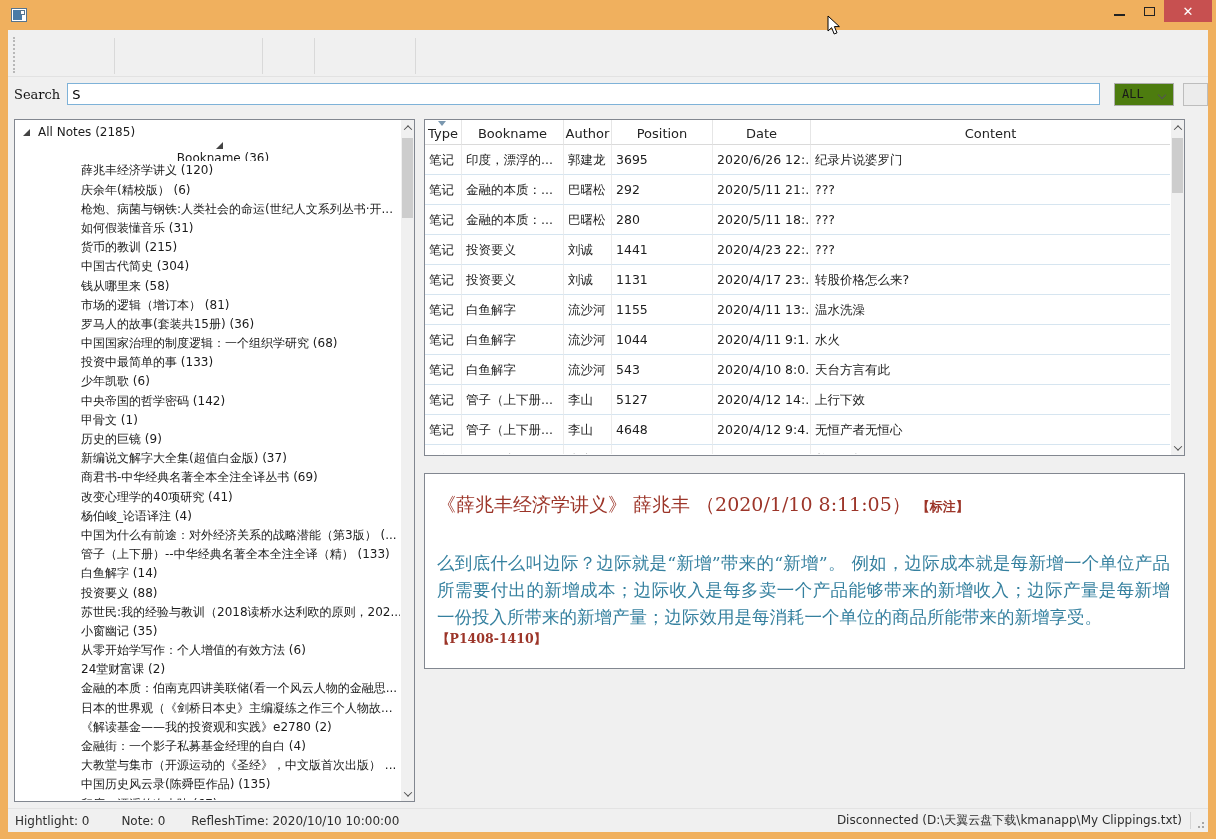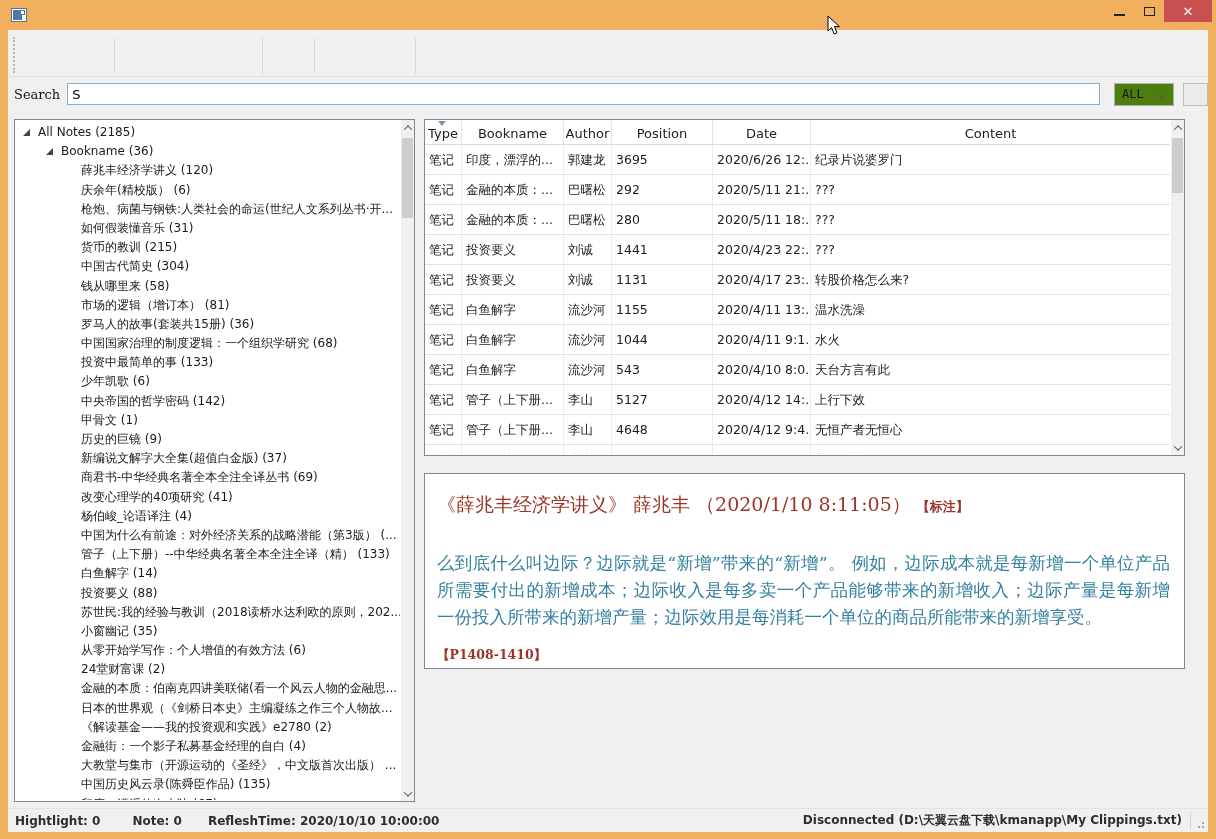--- a/index.html
+++ b/index.html
@@ -39,21 +39,21 @@
   .combo .chev { position:absolute; right:8px; top:8px; width:6px; height:6px;
     border-left:1.5px solid #555; border-top:1.5px solid #555; transform:rotate(225deg); }
   .sq-btn { margin-left:9px; width:25px; height:23px; border:1px solid #bdbdbd; background:#ececec; }
   
   .main { display:flex; padding:8px 23px 0 6px; gap:9px; height:691px; }
   .panel { background:#fff; border:1px solid #828790; position:relative; }
   .tree-panel { width:401px; height:683px; }
   .tree-content { position:absolute; left:0; top:3px; right:14px; bottom:1px; overflow:hidden; font-size:12px; }
   .tree-item { height:19.2px; line-height:19.2px; white-space:nowrap; overflow:hidden; display:flex; align-items:center; }
   .tree-item.root { padding-left:8px; }
-  .tree-item.group { padding-left:31px; }
+  .tree-item.group { padding-left:31px;flex-direction:column; }
   .tree-item.book { padding-left:66px; }
   .tri-exp { width:0; height:0; border-bottom:7px solid #444; border-left:7px solid transparent; margin-right:8px; flex:0 0 auto; }
   
   .vscroll { position:absolute; right:0; top:0; bottom:0; width:13px; background:#f0f0f0; }
   .vscroll .arr { position:absolute; left:0; width:13px; height:15px; display:flex; align-items:center; justify-content:center; }
   .vscroll .arr.up { top:0; } .vscroll .arr.down { bottom:0; }
   .chev-up { width:6px; height:6px; border-left:1.5px solid #505050; border-top:1.5px solid #505050; transform:rotate(45deg) translate(1px,1px); }
   .chev-down { width:6px; height:6px; border-left:1.5px solid #505050; border-top:1.5px solid #505050; transform:rotate(225deg) translate(1px,1px); }
   .vthumb { position:absolute; left:1px; width:11px; background:#cdcdcd; }
   
@@ -68,24 +68,24 @@
   .td { font-size:12.5px; line-height:29px; padding:0 4px; border-right:1px solid #ececec;
     border-bottom:1px solid #d6e5f0; white-space:nowrap; overflow:hidden; color:#1c1c1c; }
   .td:last-child { border-right:none; }
   .sort-tri { position:absolute; top:1px; left:13px; width:0; height:0;
     border-left:4px solid transparent; border-right:4px solid transparent; border-top:5px solid #7a97af; z-index:3; }
   
   .detail-panel { margin-top:5px; flex:1; padding:18px 14px 0 12px; font-family:"DejaVu Serif", serif; overflow:hidden; }
   .d-title { color:#9c3529; font-size:19px; white-space:nowrap; }
   .d-tag { font-size:13px; font-weight:bold; margin-left:6px; }
   .d-body { color:#35809f; font-size:17.5px; line-height:1.55; margin-top:32px; text-align:justify; }
-  .d-pos { color:#9c3529; font-size:12.5px; font-weight:bold; margin-top:16px; }
+  .d-pos { color:#9c3529; font-size:12.5px; font-weight:bold; margin-top:0; }
   
   .statusbar { position:absolute; left:8px; right:8px; bottom:7px; height:24px; background:#f0f0f0;
-    border-top:1px solid #e3e3e3; display:flex; align-items:center; font-size:12px; color:#2e2e2e; padding-left:7px;font-weight:bold; }
+    border-top:1px solid #e3e3e3; display:flex; align-items:center; font-size:12px; color:#2e2e2e; padding-left:7px; }
   .sb-seg1 { margin-right:32px; } .sb-seg2 { margin-right:26px; }
   .sb-conn { margin-left:auto; margin-right:8px; }
   .sb-sep { width:1px; height:17px; background:#d6d6d6; margin-right:3px; }
   .grip { position:relative; width:12px; height:100%; margin-right:2px; }
   .grip i { position:absolute; width:2px; height:2px; background:#a6a6a6; }
   .grip i:nth-child(1){ right:2px; bottom:4px; }
   .grip i:nth-child(2){ right:2px; bottom:8px; }
   .grip i:nth-child(3){ right:6px; bottom:4px; }
   
   .cursor { position:absolute; left:827px; top:15px; z-index:50; pointer-events:none; }

